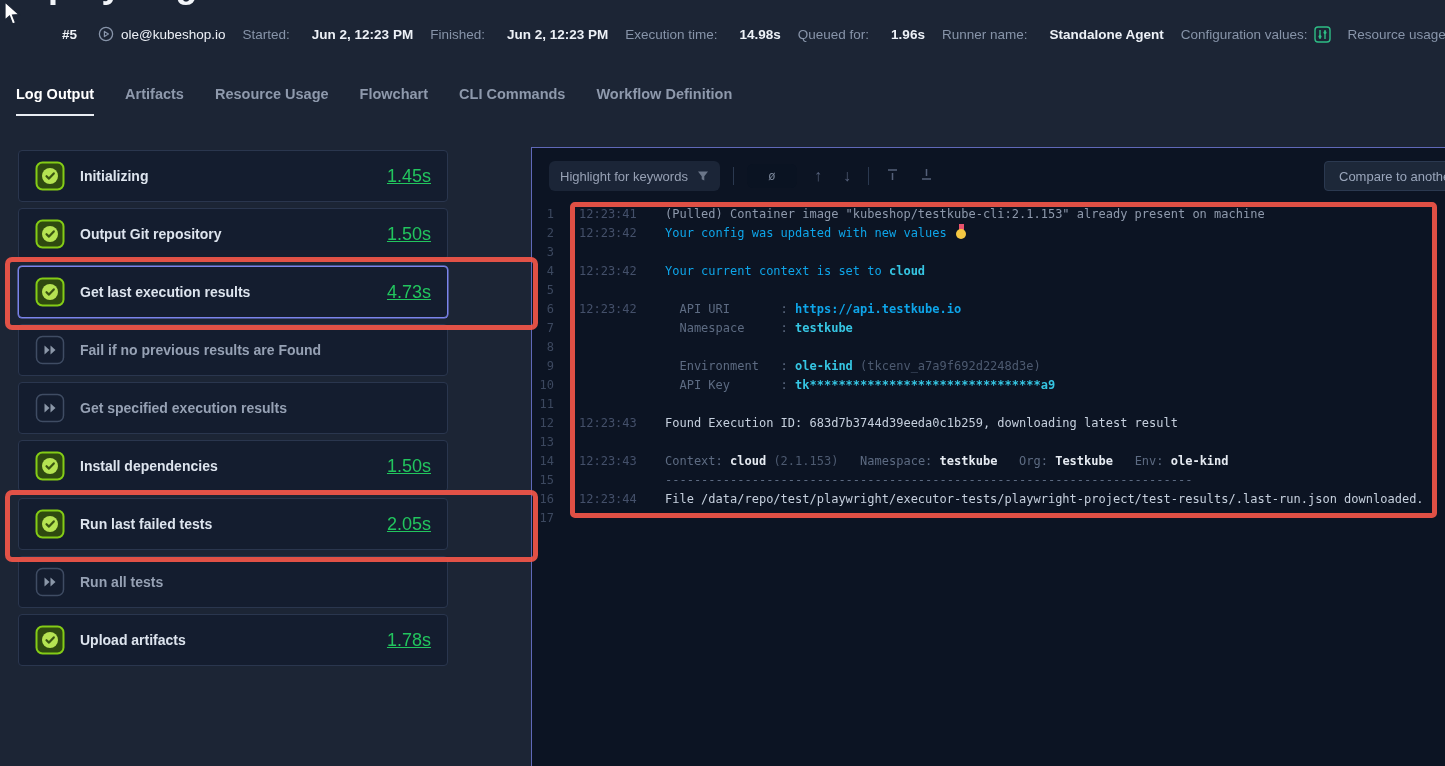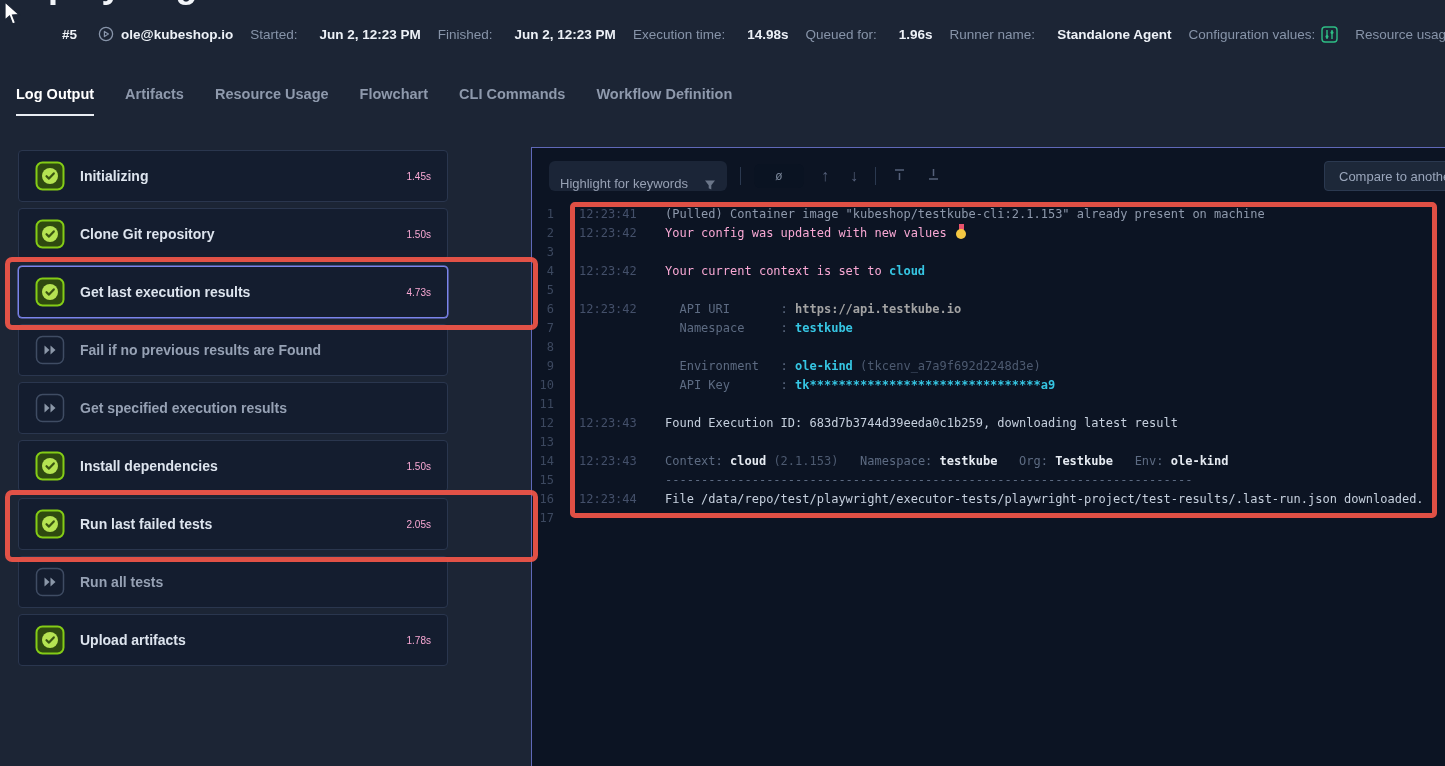--- a/index.html
+++ b/index.html
@@ -12,21 +12,21 @@
   .page-title{
     position:absolute;top:-36px;left:48px;margin:0;
     font-size:36px;font-weight:bold;color:#f2f5f9;letter-spacing:.5px;white-space:nowrap;
   }
   .cursor{position:absolute;top:1px;left:2px;z-index:90;}
   .meta-row{
     position:absolute;top:24px;left:62px;right:0;height:20px;
     display:flex;align-items:center;gap:17px;font-size:13.5px;white-space:nowrap;
   }
   .exec-num{color:#eef2f7;font-weight:bold;margin-right:4px;}
-  .triggered{display:inline-flex;align-items:center;gap:7px;color:#edf1f7;font-weight:700;}
+  .triggered{display:inline-flex;align-items:center;gap:7px;color:#edf1f7;font-weight:400;}
   .meta-field{display:inline-flex;align-items:center;gap:6px;}
   .meta-field .lbl{color:#8794a9;}
   .meta-field .val{color:#edf1f7;font-weight:bold;margin-left:16px;}
   
   .tab-bar{
     position:absolute;top:86px;left:16px;display:flex;gap:31px;
     font-size:14.5px;font-weight:bold;
   }
   .tab{color:#8e99ac;padding-bottom:12px;cursor:pointer;}
   .tab.active{color:#ffffff;border-bottom:2px solid #e9edf3;}
@@ -34,31 +34,31 @@
   .steps{position:absolute;top:150px;left:18px;width:430px;}
   .step{
     box-sizing:border-box;height:52px;margin-bottom:6px;border-radius:4px;
     background:#141d2f;border:1px solid #2a364e;
     display:flex;align-items:center;padding:0 16px;cursor:pointer;
   }
   .step.selected{border-color:#7b84ec;box-shadow:0 0 0 .5px #7b84ec;}
   .step .s-icon{width:30px;height:30px;margin-right:15px;flex:none;}
   .step .s-label{font-size:14px;font-weight:bold;color:#dde4ee;}
   .step.skipped .s-label{color:#96a1b4;}
-  .step .s-time{margin-left:auto;font-size:10px;color:#f9a8d4;}
+  .step .s-time{margin-left:auto;font-size:18px;color:#22c55e;text-decoration:underline;}
   
   .log-panel{
     position:absolute;left:531px;top:147px;width:914px;height:619px;
     box-sizing:border-box;background:#0c1423;
     border-left:1px solid rgba(124,133,236,.75);
     border-top:1px solid rgba(124,133,236,.75);
   }
   .log-toolbar{position:relative;height:56px;display:flex;align-items:center;gap:13px;padding:0 0 0 17px;}
   .hl-btn{
-    height:30px;display:inline-flex;align-items:flex-end;gap:16px;padding:0 11px;
+    height:30px;display:inline-flex;align-items:center;gap:9px;padding:0 11px;
     background:#1b2537;border-radius:6px;color:#97a1b4;font-size:13px;cursor:pointer;
   }
   .tb-sep{width:1px;height:18px;background:#2b3950;}
   .match-pill{
     width:50px;height:24px;background:#0a1322;border-radius:6px;
     display:flex;align-items:center;justify-content:center;
     color:#7a8699;font-size:12px;font-family:"DejaVu Sans Mono",monospace;cursor:text;
   }
   .tb-ico{color:#55607a;font-size:16px;line-height:1;cursor:pointer;background:none;border:none;padding:2px 4px;}
   .compare-btn{
@@ -68,23 +68,23 @@
     display:inline-flex;align-items:center;cursor:pointer;
   }
   
   .log-lines{position:absolute;top:57px;left:0;right:0;font-family:"DejaVu Sans Mono",monospace;font-size:12px;}
   .log-line{display:flex;height:19px;line-height:19px;white-space:pre;}
   .ln{width:22px;text-align:right;color:#3c485f;flex:none;}
   .ts{width:58px;margin-left:25px;color:#44506a;flex:none;}
   .txt{margin-left:28px;}
   .sg-body{color:#c6d0de;}
   .sg-light{color:#8e99ac;}
-  .sg-yellow{color:#f9a8d4;}
+  .sg-yellow{color:#0ea5e9;}
   .sg-cyan{color:#36c6e3;font-weight:bold;}
-  .sg-blue{color:#a3a3a3;font-weight:bold;}
+  .sg-blue{color:#0ea5e9;font-weight:bold;}
   .sg-gray{color:#5d6b82;}
   .sg-dim{color:#4d5a70;}
   .sg-strong{color:#e6ebf2;font-weight:bold;}
   .medal{position:relative;display:inline-block;width:11px;height:15px;vertical-align:-2px;margin-left:2px;}
   .medal::before{content:'';position:absolute;top:0;left:3px;width:5px;height:7px;background:#e8526d;}
   .medal::after{content:'';position:absolute;bottom:0;left:0;width:10px;height:10px;border-radius:50%;background:#f5c842;}
   
   .anno{position:absolute;border:5px solid rgba(243,86,73,.92);border-radius:7px;z-index:50;pointer-events:none;box-sizing:border-box;}
   #anno1{left:5px;top:257px;width:533px;height:73px;}
   #anno2{left:5px;top:490px;width:533px;height:72px;}
@@ -170,21 +170,21 @@
       </svg>
       <span class="s-label">Initializing</span>
       <span class="s-time">1.45s</span>
     </div>
     <div class="step passed">
       <svg class="s-icon" viewBox="0 0 30 30">
         <rect x="1.5" y="1.5" width="27" height="27" rx="6" fill="#2f4a10" stroke="#84cc16" stroke-width="2"></rect>
         <circle cx="15" cy="15" r="8" fill="#b5e352"></circle>
         <path d="M11.5 15.2 L14 17.6 L18.8 12.4" fill="none" stroke="#3a5512" stroke-width="2.2" stroke-linecap="round" stroke-linejoin="round"></path>
       </svg>
-      <span class="s-label">Clone Git repository</span>
+      <span class="s-label">Output Git repository</span>
       <span class="s-time">1.50s</span>
     </div>
     <div class="step passed selected">
       <svg class="s-icon" viewBox="0 0 30 30">
         <rect x="1.5" y="1.5" width="27" height="27" rx="6" fill="#2f4a10" stroke="#84cc16" stroke-width="2"></rect>
         <circle cx="15" cy="15" r="8" fill="#b5e352"></circle>
         <path d="M11.5 15.2 L14 17.6 L18.8 12.4" fill="none" stroke="#3a5512" stroke-width="2.2" stroke-linecap="round" stroke-linejoin="round"></path>
       </svg>
       <span class="s-label">Get last execution results</span>
       <span class="s-time">4.73s</span>

